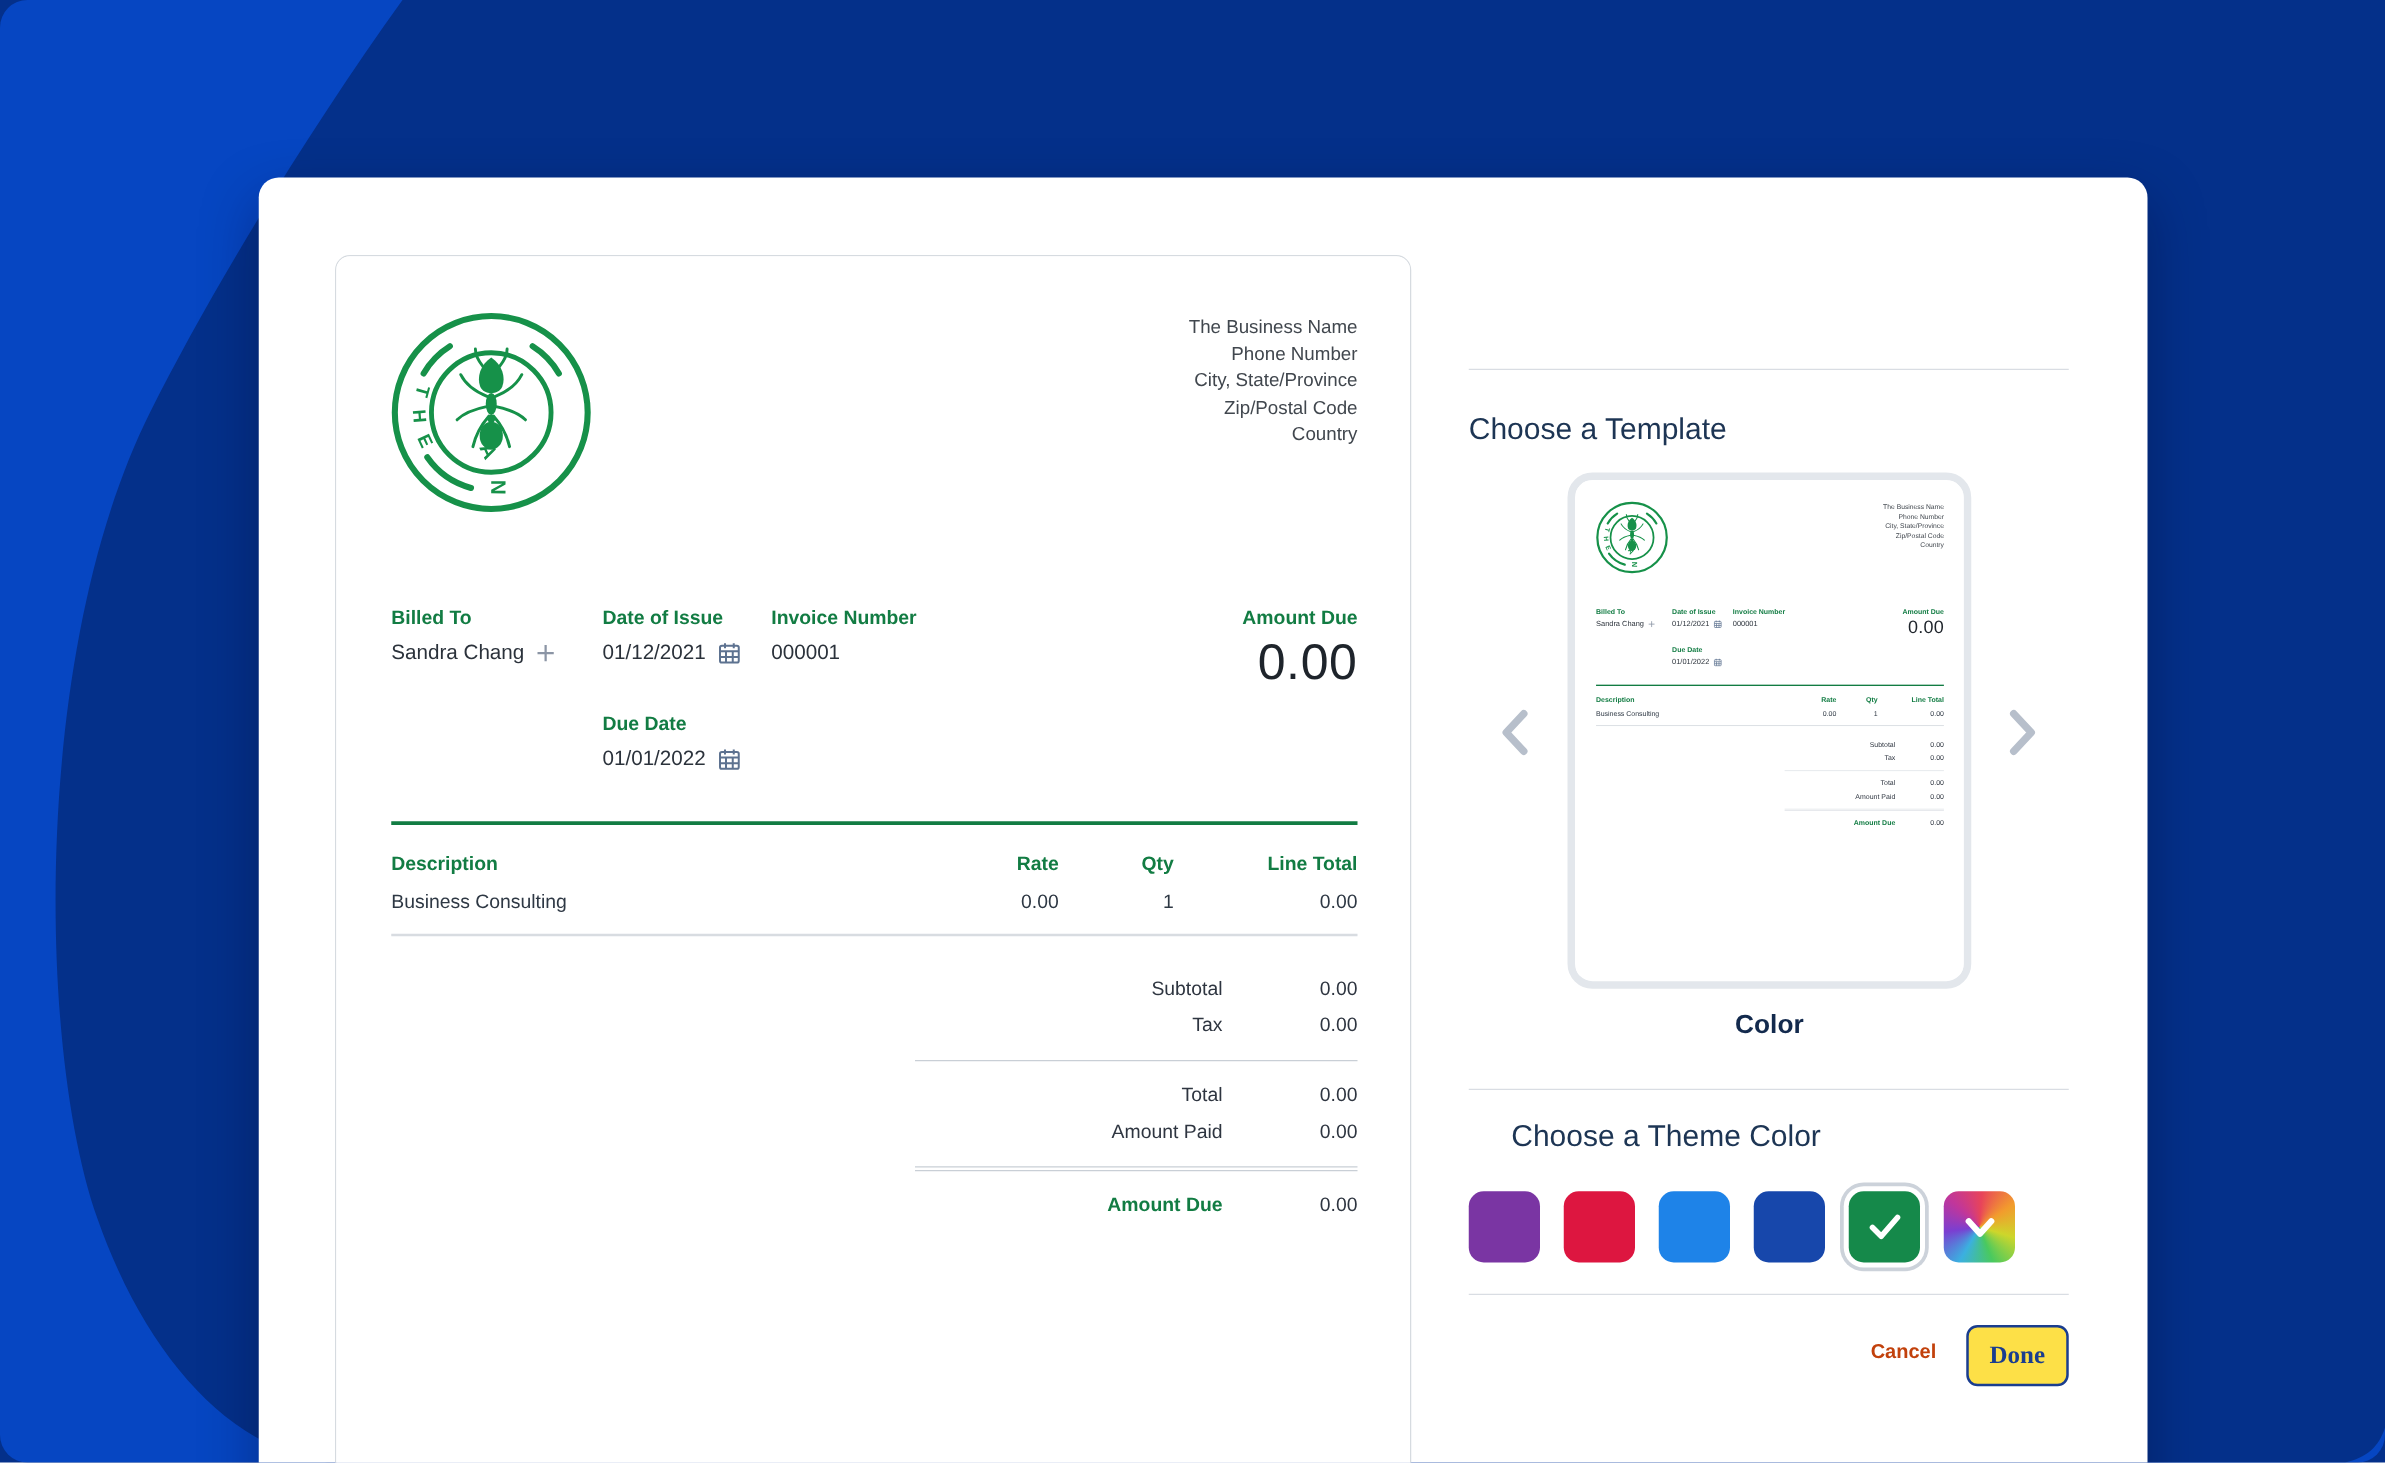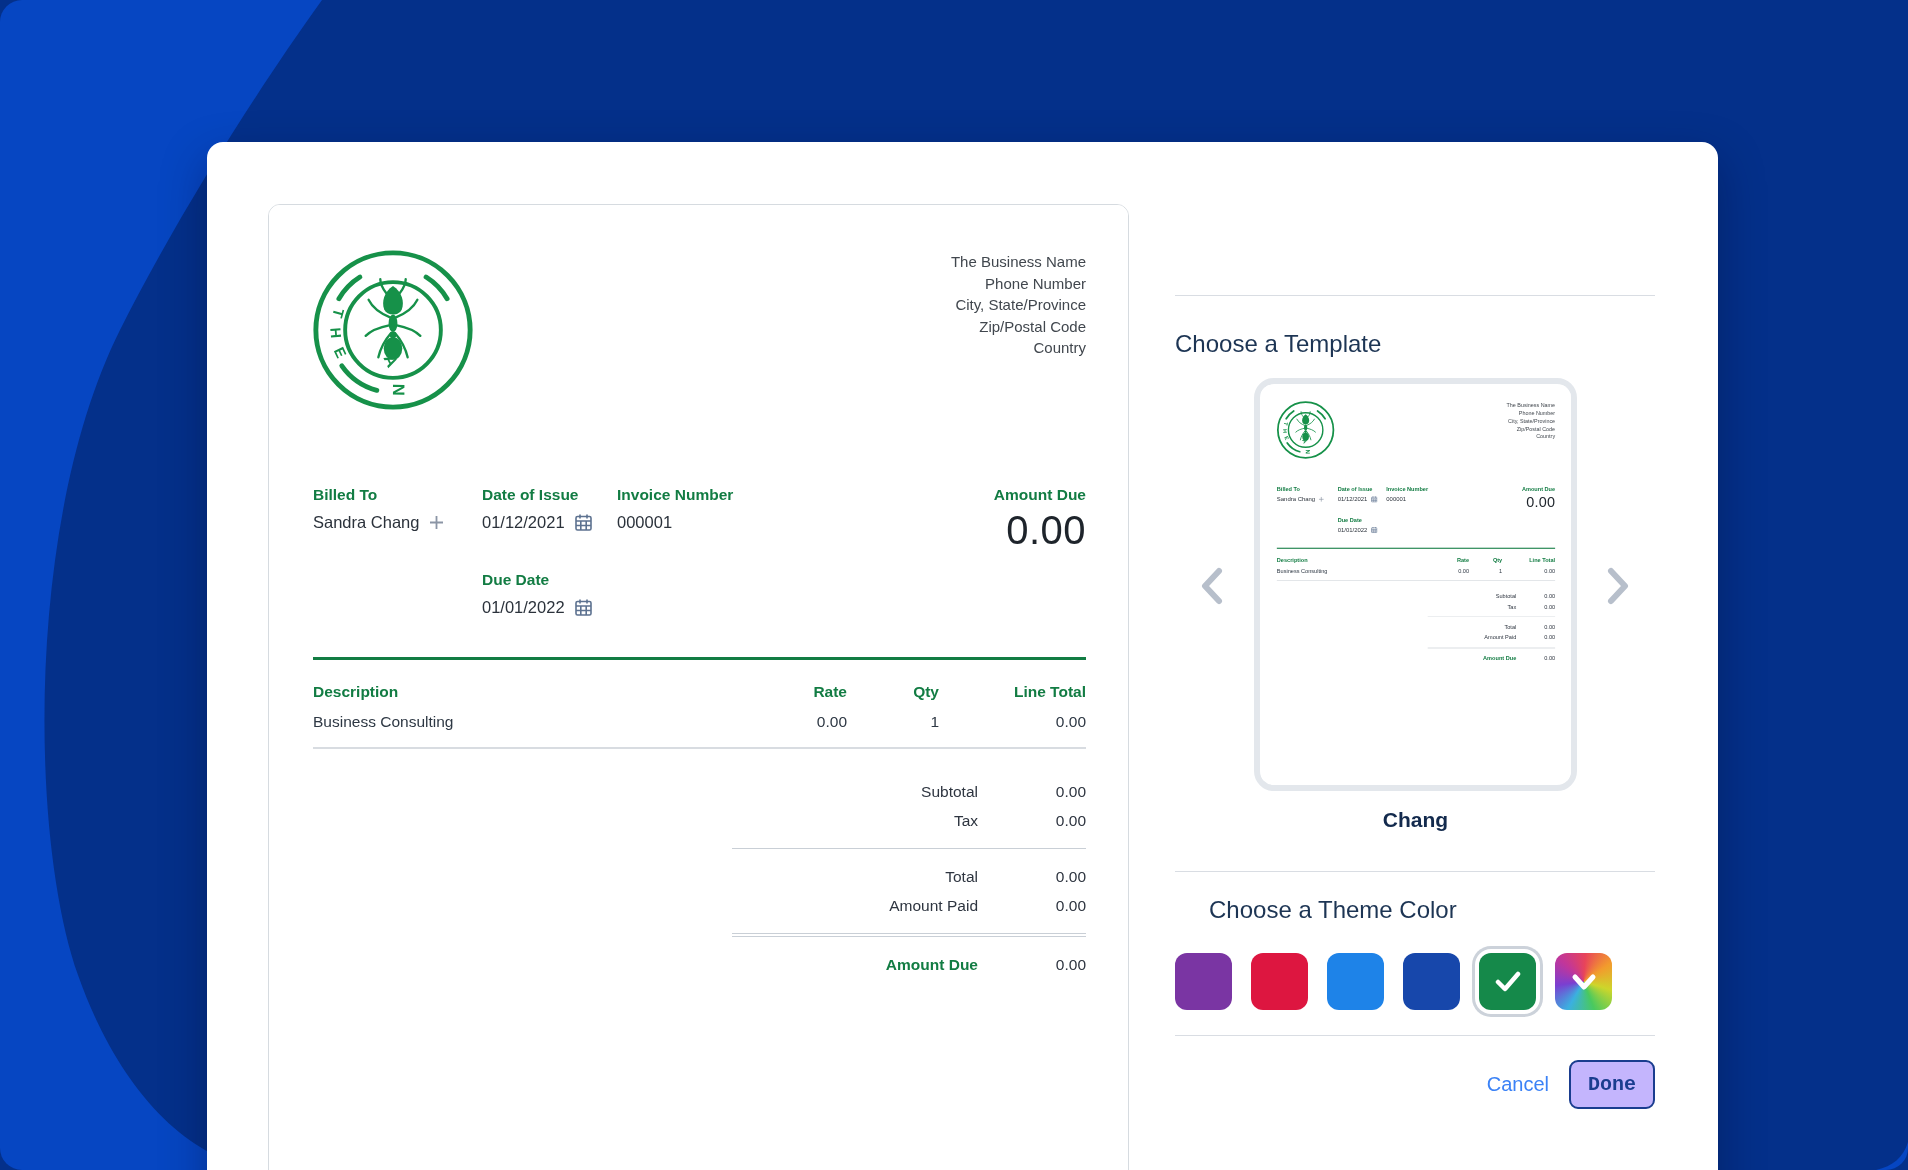--- a/index.html
+++ b/index.html
@@ -67,26 +67,26 @@
   .chev { position:absolute; width:30px; height:42px; cursor:pointer; }
   .chev-left { left:22px; top:423px; } .chev-right { left:428px; top:423px; }
 
   .swatches { position:absolute; left:0; top:811px; display:flex; gap:19px; }
   .swatch { width:57px; height:57px; border-radius:12px; cursor:pointer; position:relative; }
   .swatch.selected { box-shadow:0 0 0 4px #fff, 0 0 0 7px #ccd2da; }
   .swatch svg { position:absolute; left:50%; top:50%; transform:translate(-50%,-50%); }
   .swatch-rainbow { background:conic-gradient(from 210deg at 50% 50%,
       #3bb0e0,#7a3fd1,#c0369b,#e8445a,#f29b2d,#cdd62b,#49c95f,#3bb0e0); }
 
-  .btn-cancel { position:absolute; right:106px; top:931px; font-size:20px; font-weight:normal;
-                color:#3b82f6; background:none; border:none; cursor:pointer;
+  .btn-cancel { position:absolute; right:106px; top:931px; font-size:16px; font-weight:bold;
+                color:#c2410c; background:none; border:none; cursor:pointer;
                 font-family:"Liberation Sans","DejaVu Sans",sans-serif; }
   .btn-done { position:absolute; right:0; top:918px; font-size:20px; font-weight:bold; color:#1a3d8f;
-              background:#c4b5fd; border:2.5px solid #1a3d8f; border-radius:9px; padding:11px 17px;
-              cursor:pointer; font-family:Liberation Mono, monospace; }
+              background:#fde047; border:2.5px solid #1a3d8f; border-radius:9px; padding:11px 17px;
+              cursor:pointer; font-family:Liberation Serif, serif; }
 </style>
 </head>
 <body>
 
 <div class="bg-blue"></div>
 <svg class="bg-navy-svg" width="1908" height="1170" viewBox="0 0 1908 1170">
   <path fill="#04308a" d="M322 0 H1908 V1142 C1903 1158 1893 1166 1876 1170 H262
     C180 1158 115 1080 78 975 C30 840 25 520 120 330 C170 230 250 100 322 0 Z"></path>
 </svg>
 
@@ -374,21 +374,21 @@
       </div>
 
     </div>
         </div>
     </div>
 
     <svg class="chev chev-right" viewBox="0 0 30 42" fill="none" stroke="#b7bfcb" stroke-width="6" stroke-linecap="round" stroke-linejoin="round">
         <polyline points="8,6 22,21 8,36"></polyline>
       </svg>
 
-    <div class="template-name">Chang</div>
+    <div class="template-name">Color</div>
     <div class="p-hr hr-2"></div>
 
     <div class="section-heading heading-color">Choose a Theme Color</div>
 
     <div class="swatches">
       <div class="swatch" style="background: rgb(122, 53, 163);"></div>
       <div class="swatch" style="background: rgb(221, 22, 64);"></div>
       <div class="swatch" style="background: rgb(30, 131, 232);"></div>
       <div class="swatch" style="background: rgb(23, 71, 171);"></div>
       <div class="swatch selected" style="background: rgb(21, 137, 74);">

